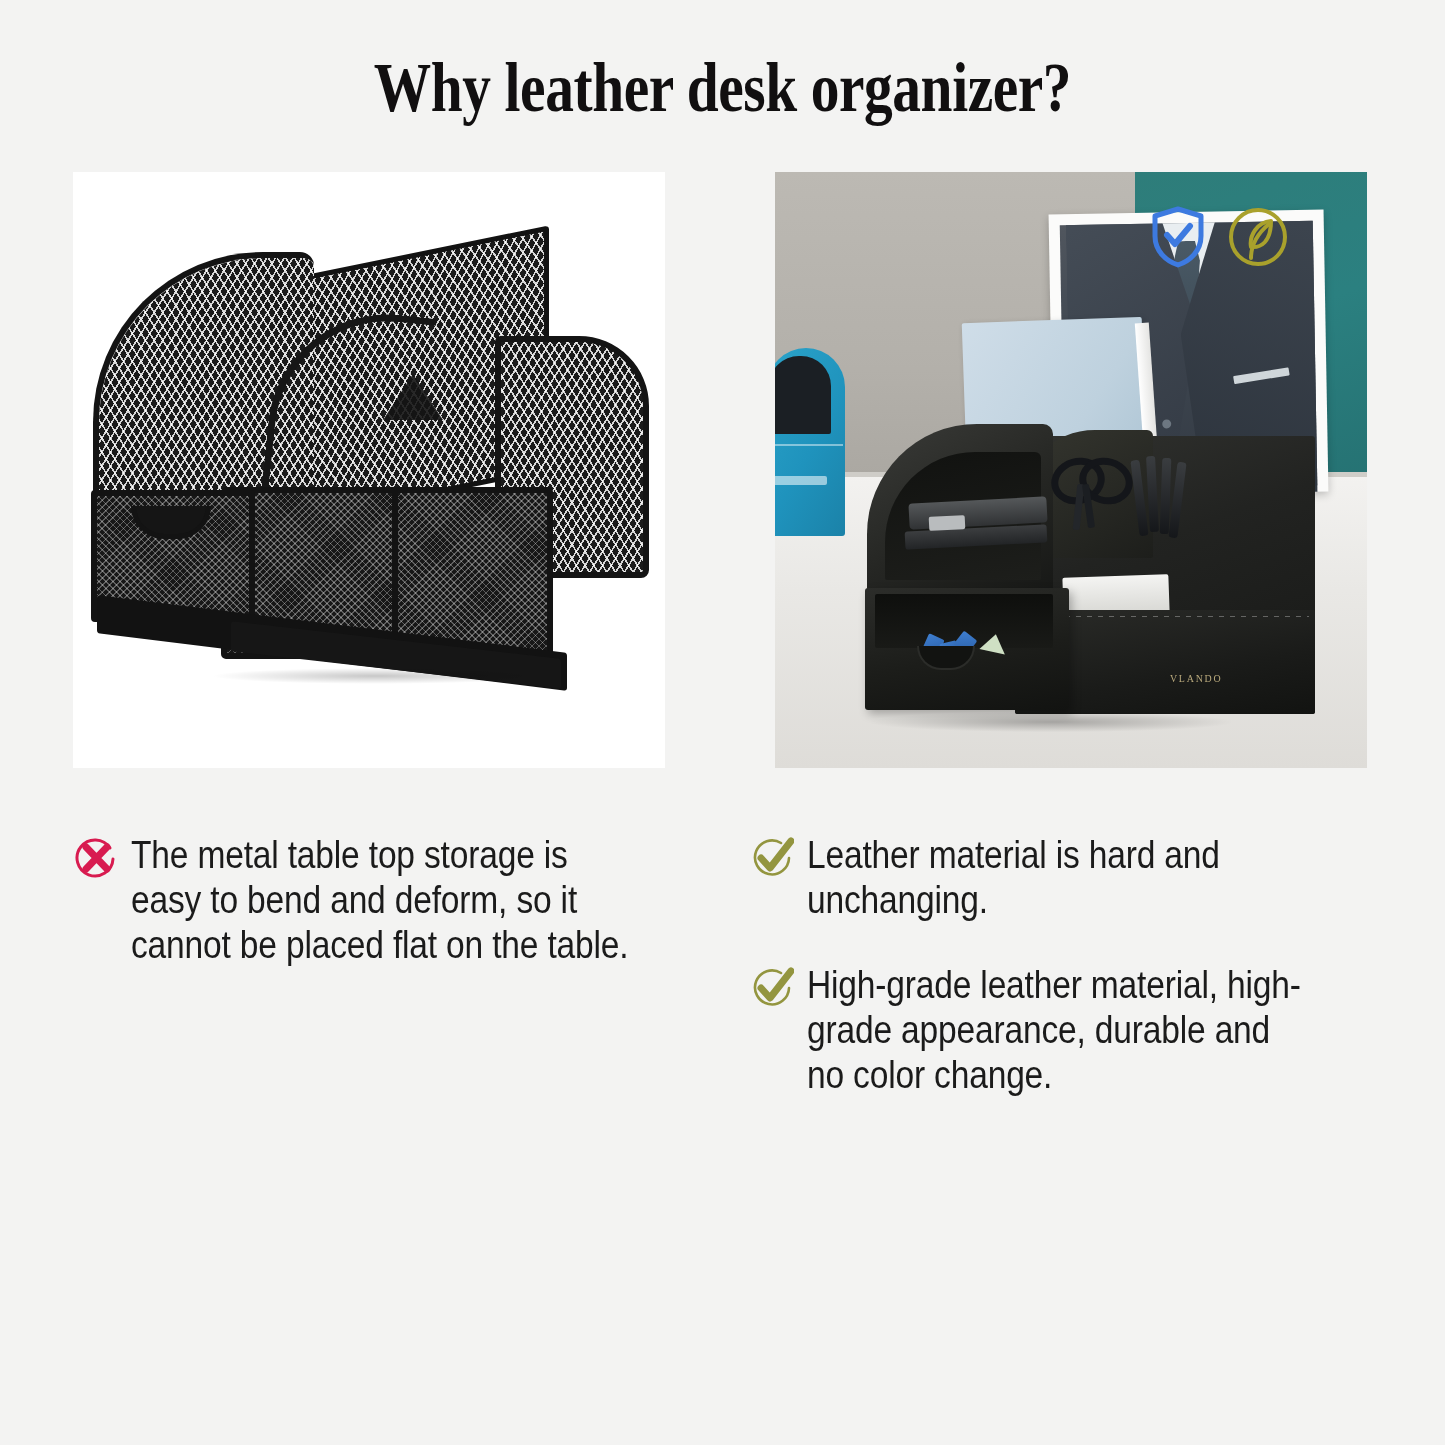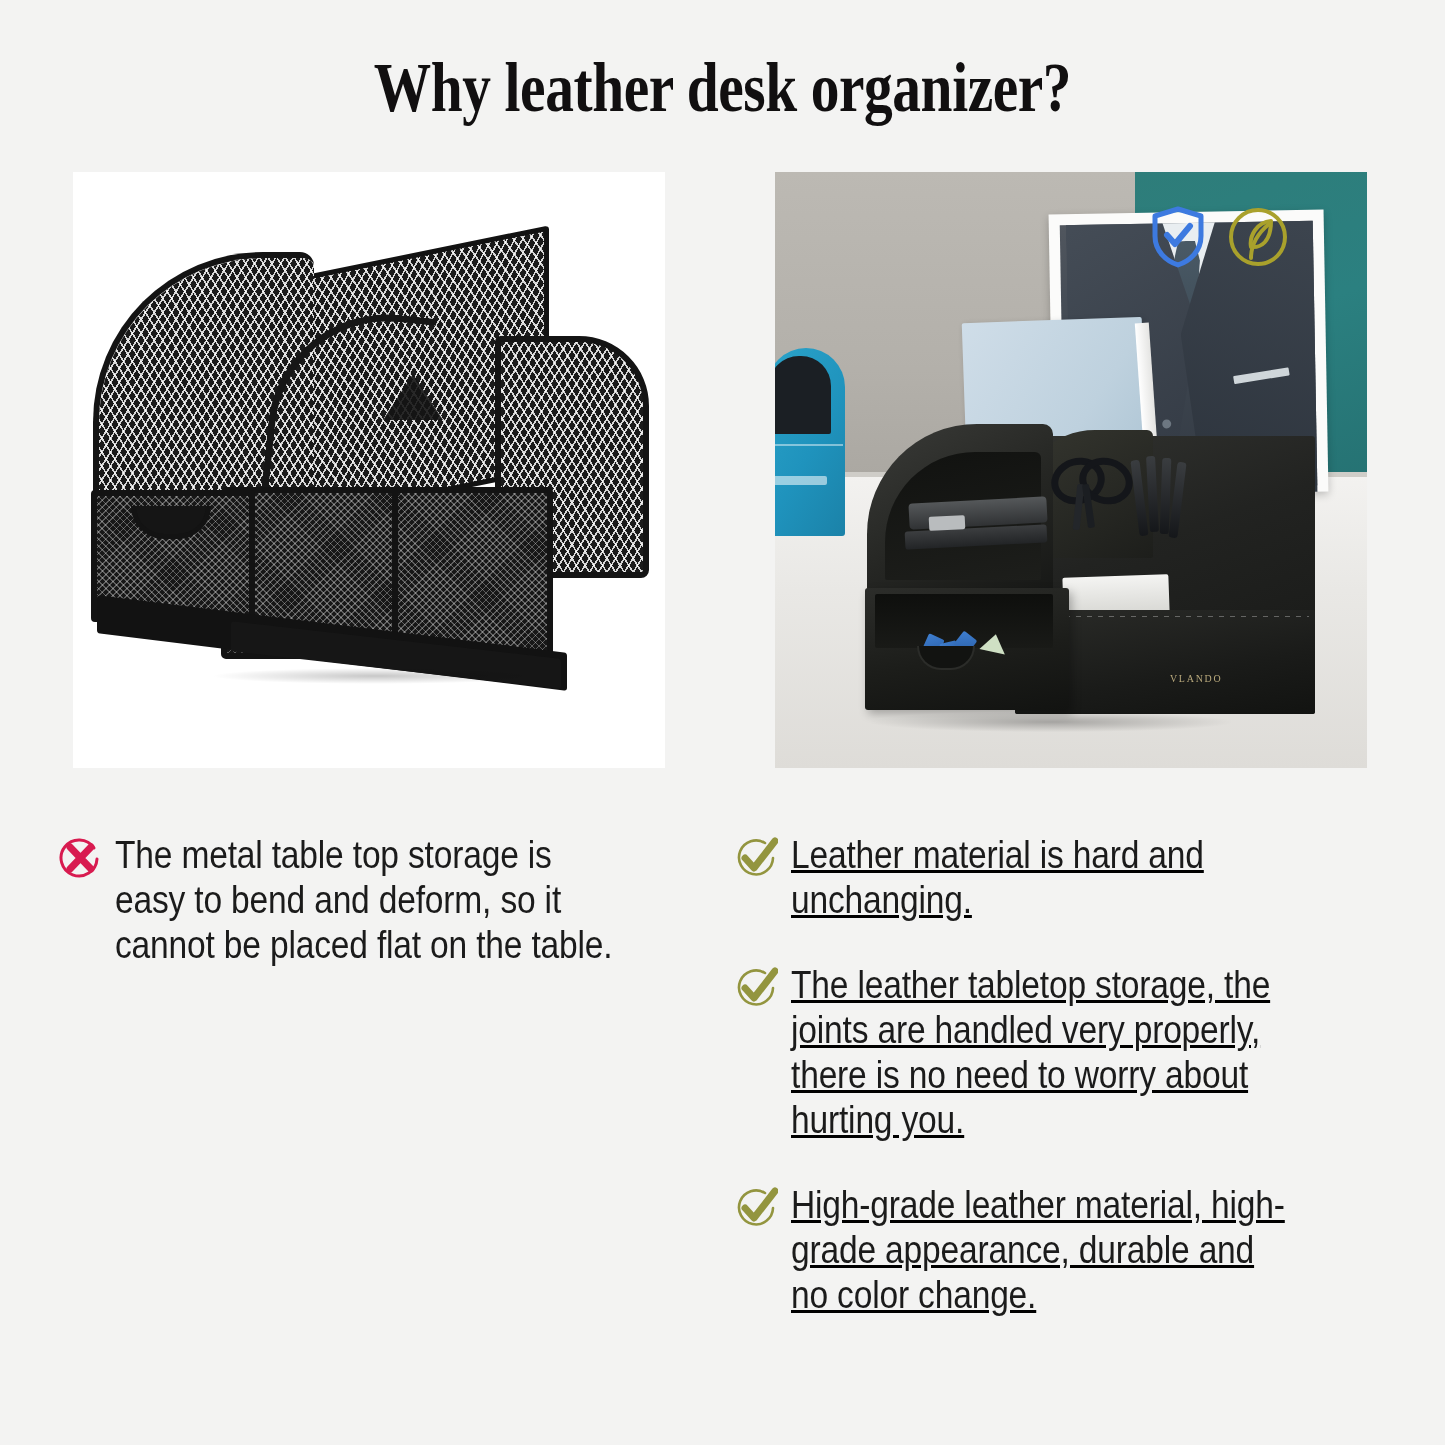--- a/index.html
+++ b/index.html
@@ -374,28 +374,28 @@
   }
 
   
   .badge { position:absolute; }
   .badge-shield { left:375px; top:34px; width:56px; height:62px; }
   .badge-leaf   { left:452px; top:34px; width:62px; height:62px; }
 
   
   .cols {
     position: absolute;
-    left: 0;
+    left: 16px;
     top: 832px;
     width: 1365px;
     height: 560px;
   }
   .col { position: absolute; top: 0; width: 640px; }
   .col-left  { left: 58px; }
-  .col-right { left: 734px; text-decoration: underline; }
+  .col-right { left: 734px; }
 
   .item {
     position: relative;
     display: flex;
     align-items: flex-start;
     margin-bottom: 40px;
   }
   .item .ico {
     flex: 0 0 auto;
     width: 44px;
@@ -546,27 +546,20 @@
     <div class="col col-right">
 
       <div class="item">
         <svg class="ico" viewBox="0 0 44 44">
           <path d="M31 7 A17 17 0 1 0 39 22" fill="none" stroke="#93953f" stroke-width="2.6" stroke-linecap="round"></path>
           <path d="M11 22 L20 32 L41 5" fill="none" stroke="#93953f" stroke-width="7" stroke-linecap="round" stroke-linejoin="round"></path>
         </svg>
         <div class="txt">Leather material is hard and unchanging.</div>
       </div>
 
-      <div class="item">
-        <svg class="ico" viewBox="0 0 44 44">
-          <path d="M31 7 A17 17 0 1 0 39 22" fill="none" stroke="#93953f" stroke-width="2.6" stroke-linecap="round"></path>
-          <path d="M11 22 L20 32 L41 5" fill="none" stroke="#93953f" stroke-width="7" stroke-linecap="round" stroke-linejoin="round"></path>
-        </svg>
-        <div class="txt">The leather tabletop storage, the joints are handled very properly, there is no need to worry about hurting you.</div>
-      </div>
 
       <div class="item">
         <svg class="ico" viewBox="0 0 44 44">
           <path d="M31 7 A17 17 0 1 0 39 22" fill="none" stroke="#93953f" stroke-width="2.6" stroke-linecap="round"></path>
           <path d="M11 22 L20 32 L41 5" fill="none" stroke="#93953f" stroke-width="7" stroke-linecap="round" stroke-linejoin="round"></path>
         </svg>
         <div class="txt">High-grade leather material, high-grade appearance, durable and no color change.</div>
       </div>
 
     </div>

